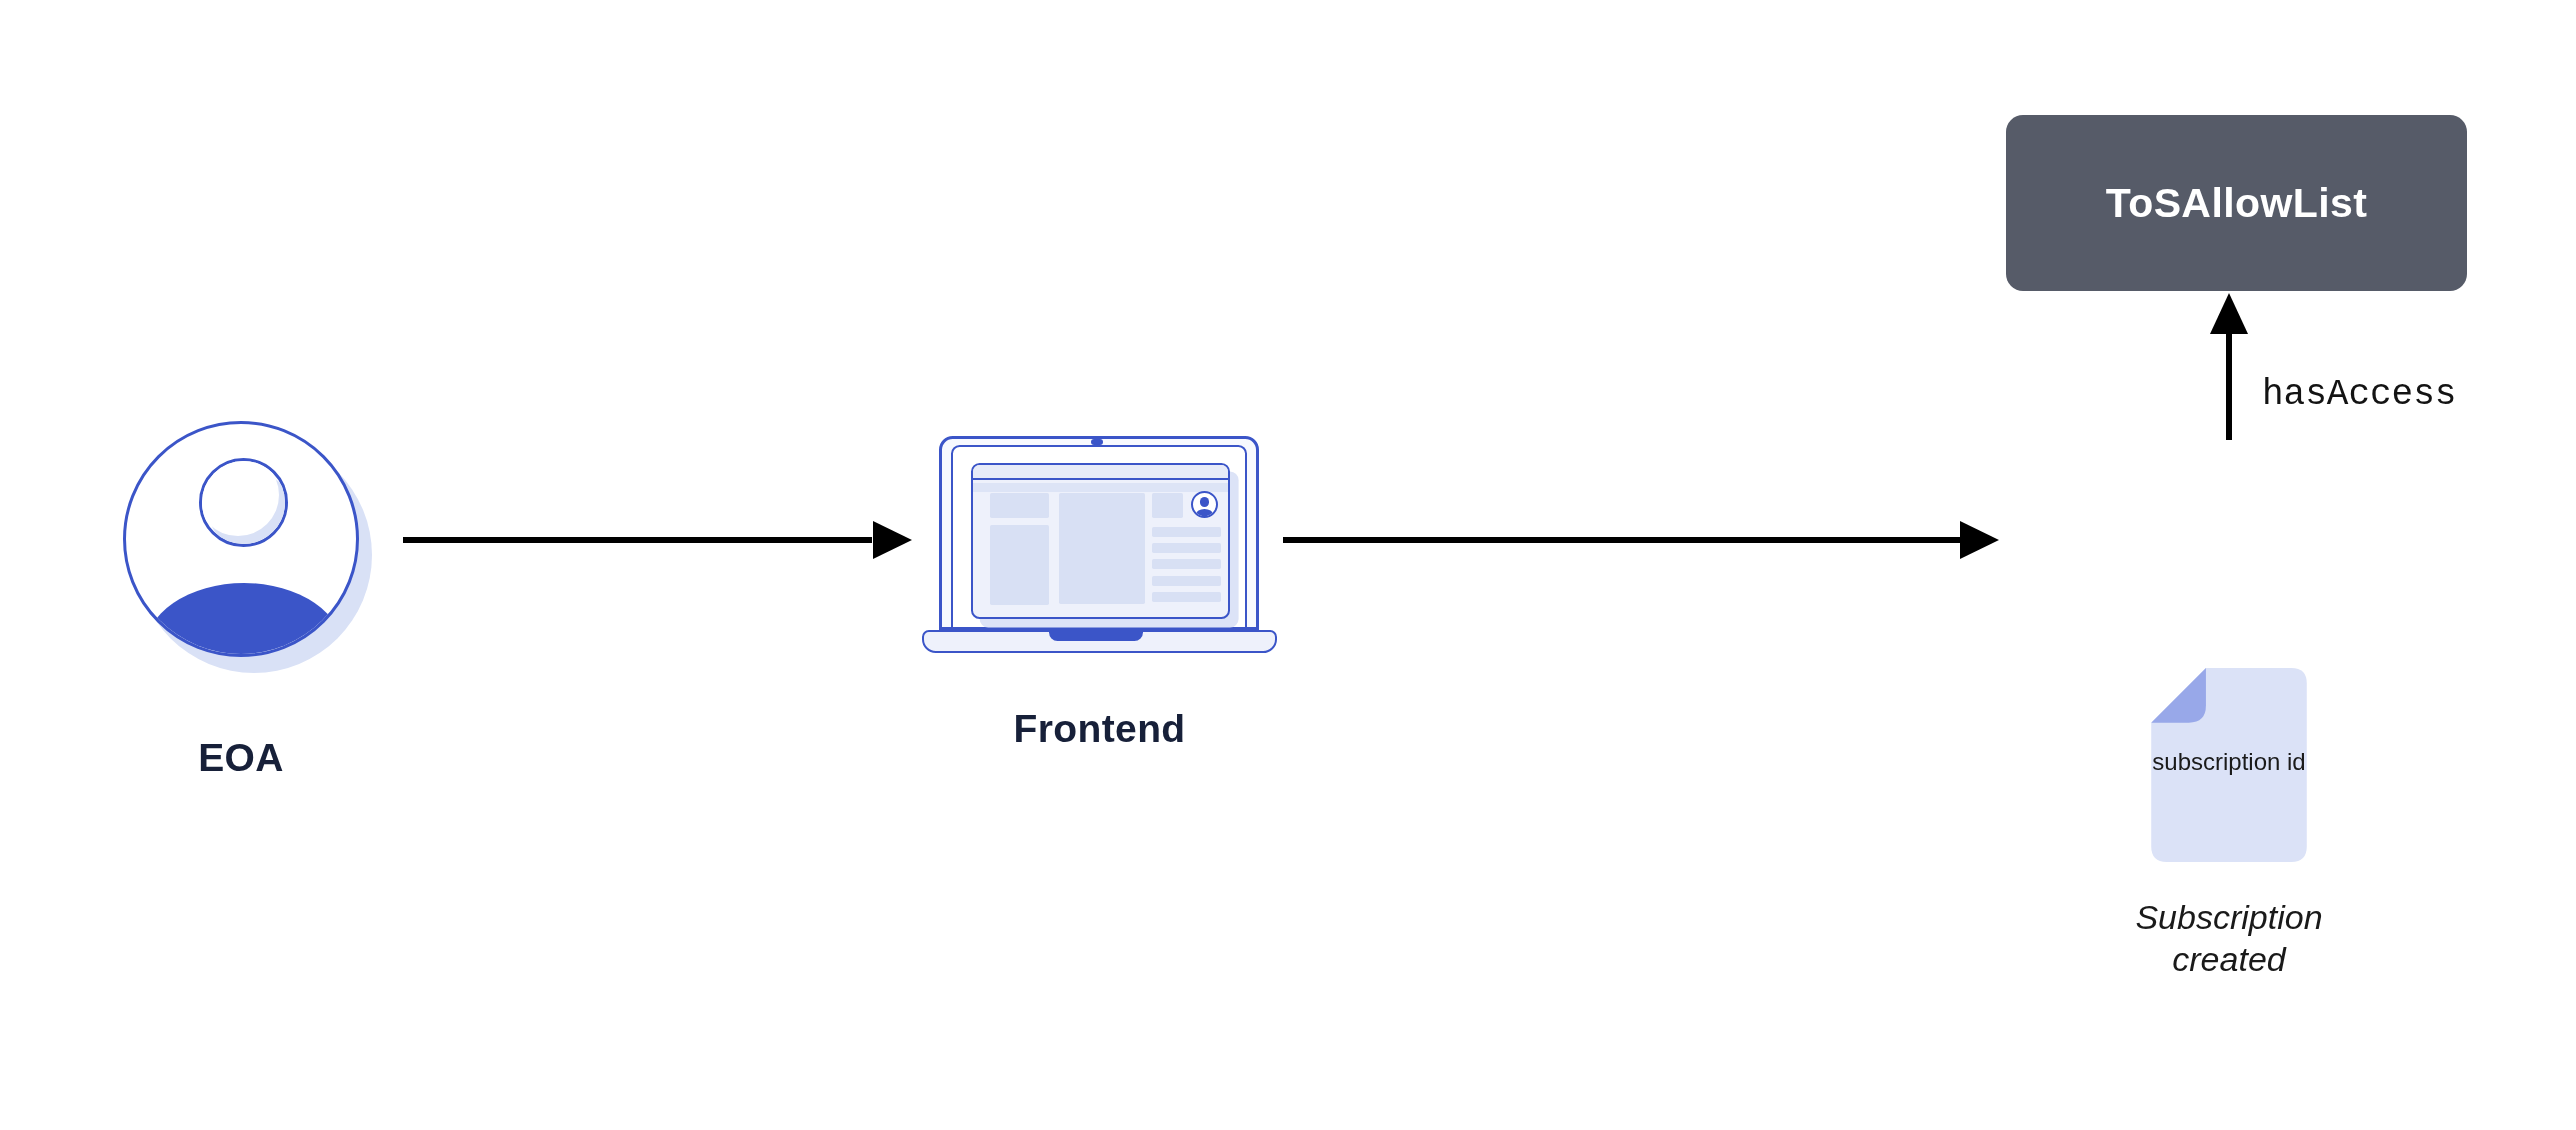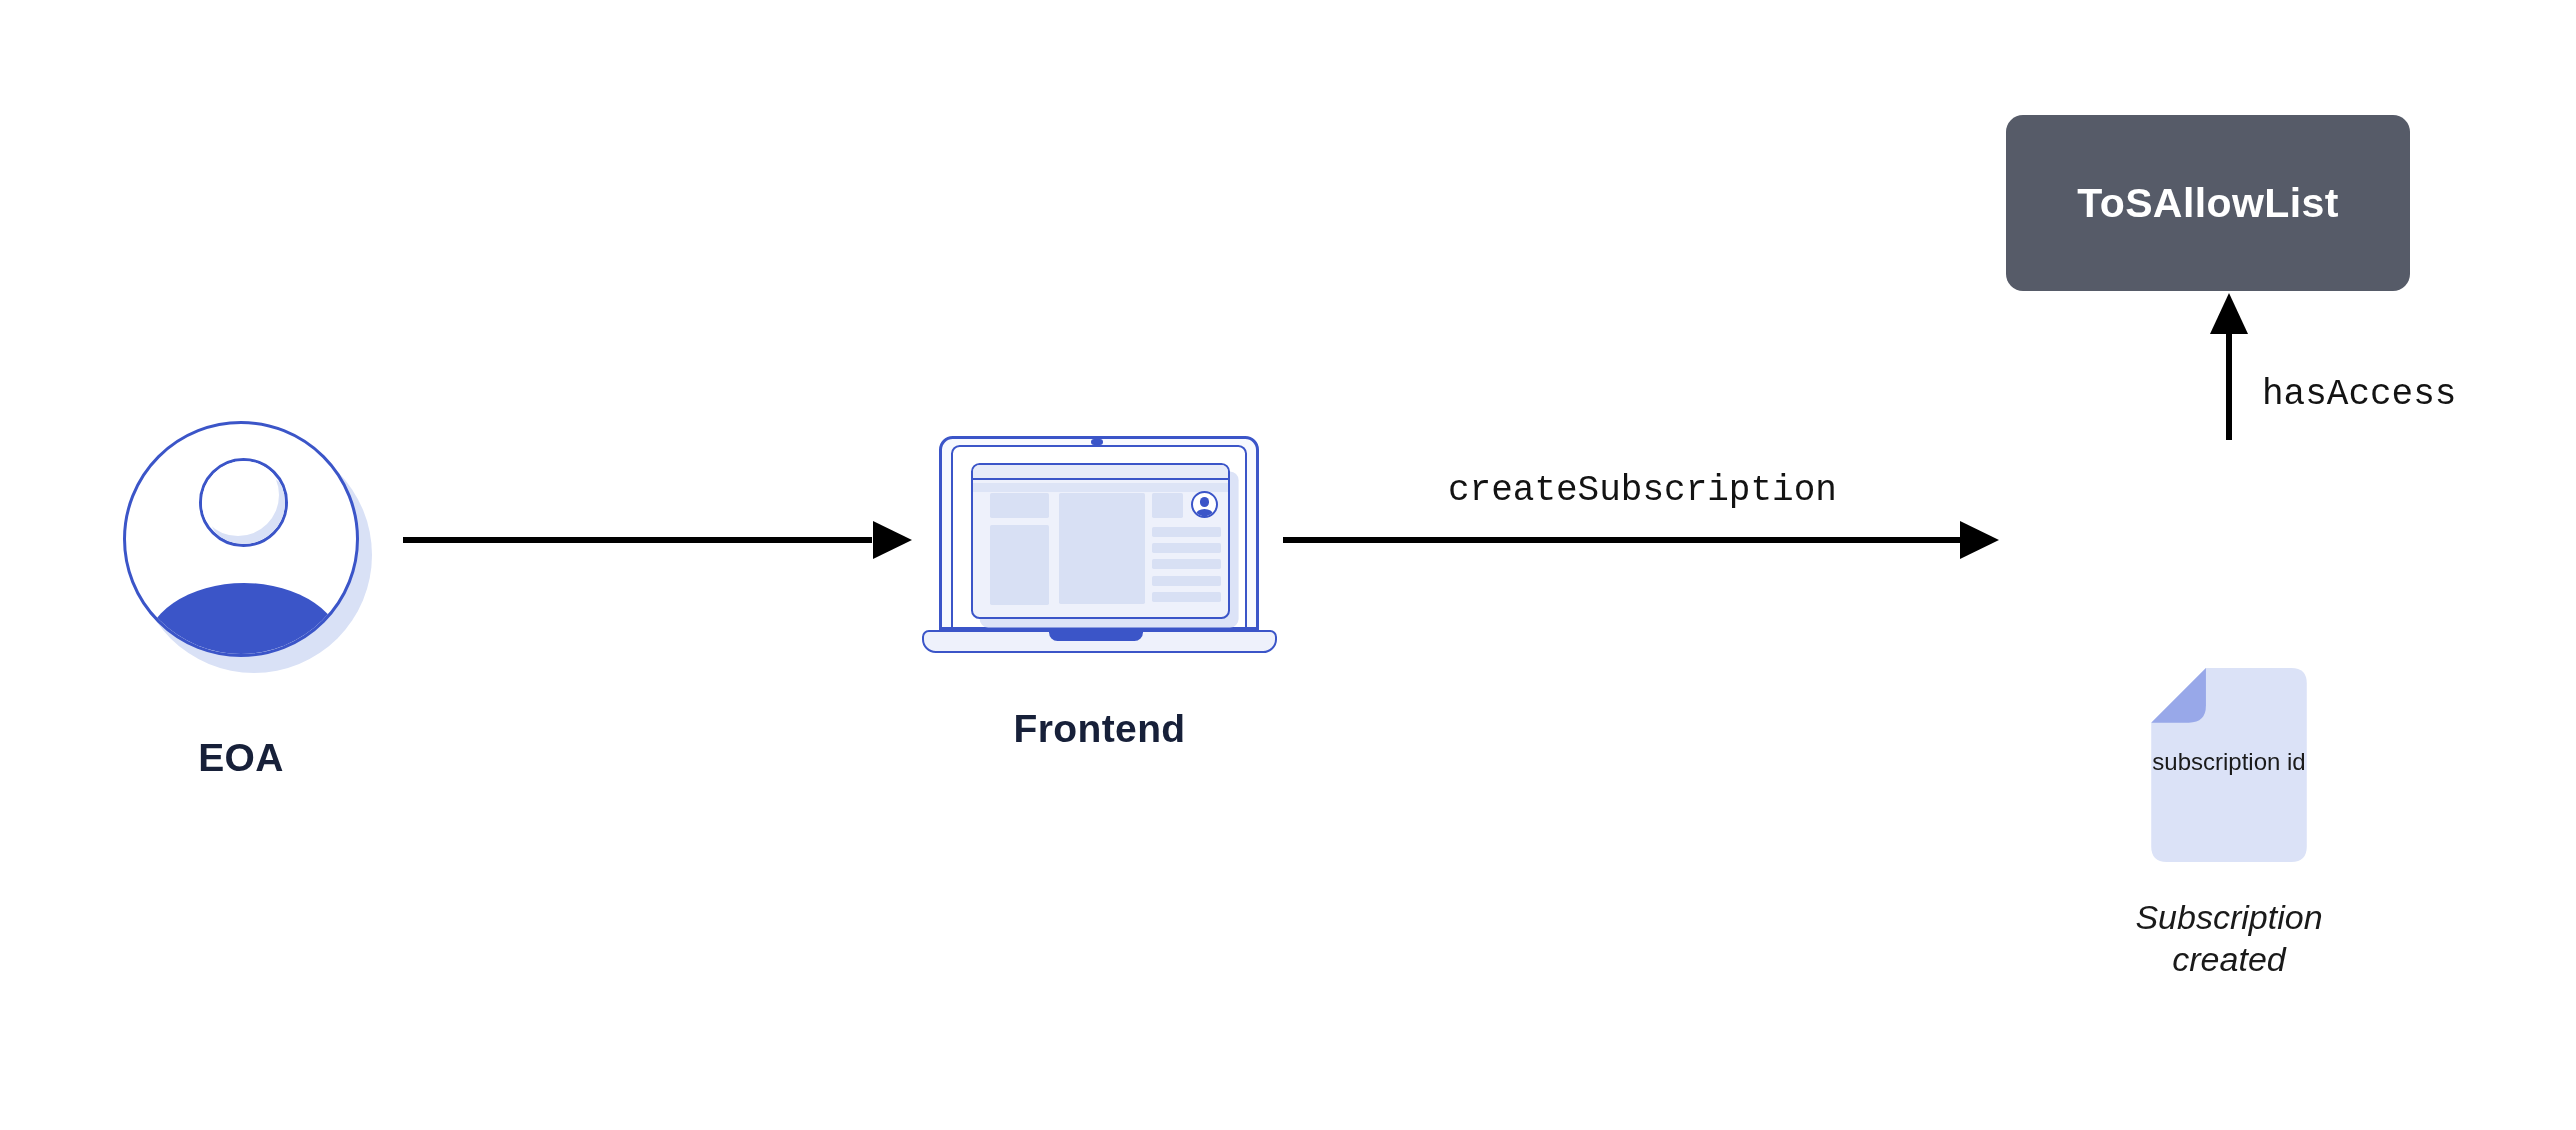--- a/index.html
+++ b/index.html
@@ -118,21 +118,21 @@
     border: 2.6px solid #3b55c8; border-radius: 6.9px 6.9px 13.7px 13.7px;
     background: #eef1fb;
   }
   .laptop-notch {
     left: 1049px; top: 630px; width: 94px; height: 11px;
     border-radius: 0 0 8.6px 8.6px; background: #3b55c8;
   }
 
   
   .contract-box {
-    width: 404px; background: #565b68; border-radius: 17px;
+    width: 461px; background: #565b68; border-radius: 17px;
     display: flex; align-items: center; justify-content: center;
   }
   .contract-box .box-label {
     color: #ffffff; font-weight: bold; font-size: 41px; letter-spacing: 0.4px;
   }
   .box-tos { left: 2006px; top: 115px; height: 176px; }
   .box-router { left: 2006px; top: 440px; height: 178px; }
 
   
   .doc-svg { left: 2151px; top: 668px; }
@@ -180,21 +180,20 @@
     <div class="cblock" style="left:179px; top:127px; width:69px; height:10.3px;"></div>
     <div class="browser-avatar">
       <div class="p-head"></div>
       <div class="p-shoulders"></div>
     </div>
   </div>
   <div class="abs laptop-base"></div>
   <div class="abs laptop-notch"></div>
   <div class="abs node-label frontend-label">Frontend</div>
 
-  <div class="abs edge-label-mono" style="left:1448px; top:470px; width:363px; text-align:center;">createSubscription</div>
   <div class="abs arrow-line-h" style="left:1283px; top:537px; width:677px;"></div>
   <div class="abs arrow-head-right" style="left:1960px; top:521px;"></div>
 
   <div class="abs contract-box box-tos">
     <span class="box-label">ToSAllowList</span>
   </div>
 
   <div class="abs arrow-head-up" style="left:2210px; top:293px;"></div>
   <div class="abs arrow-line-v" style="left:2226px; top:332px; height:108px;"></div>
   <div class="abs edge-label-mono" style="left:2262px; top:374px;">hasAccess</div>

